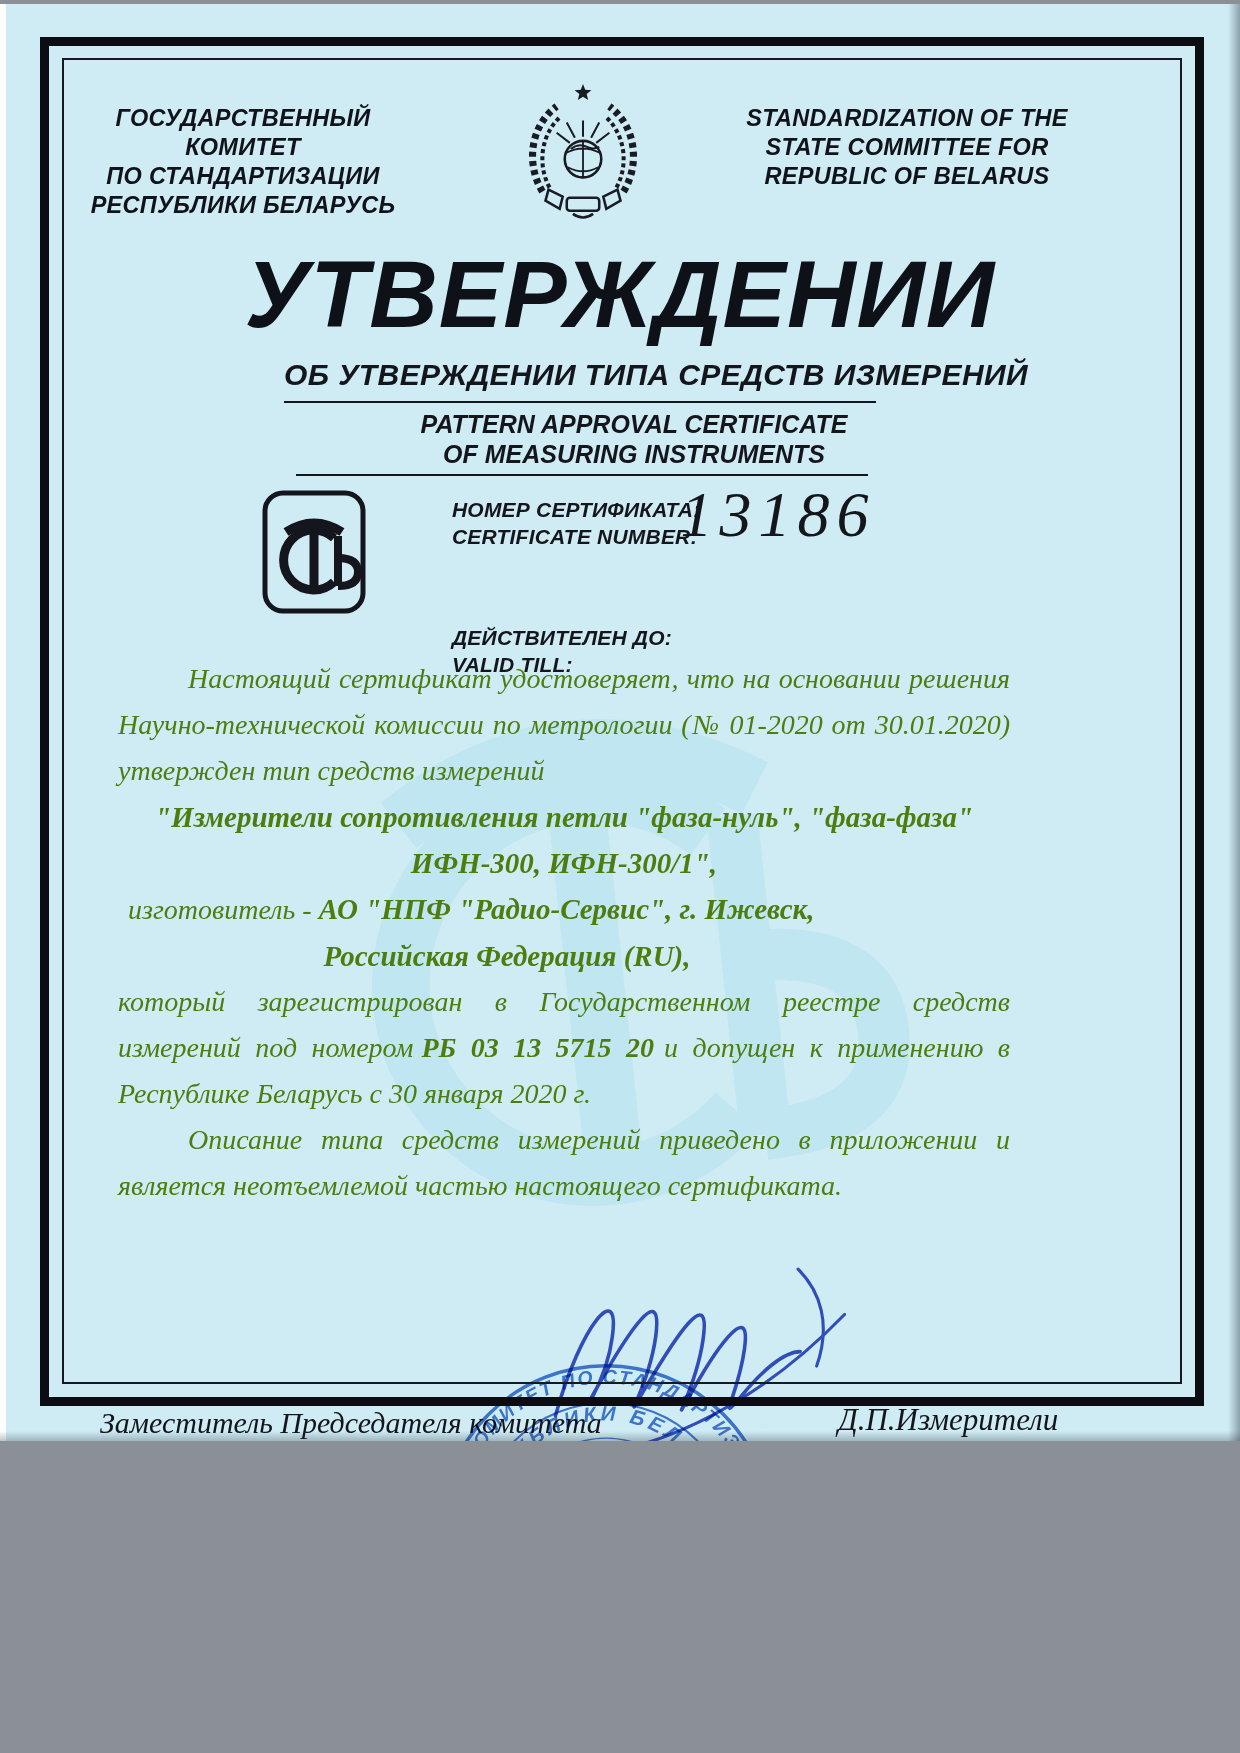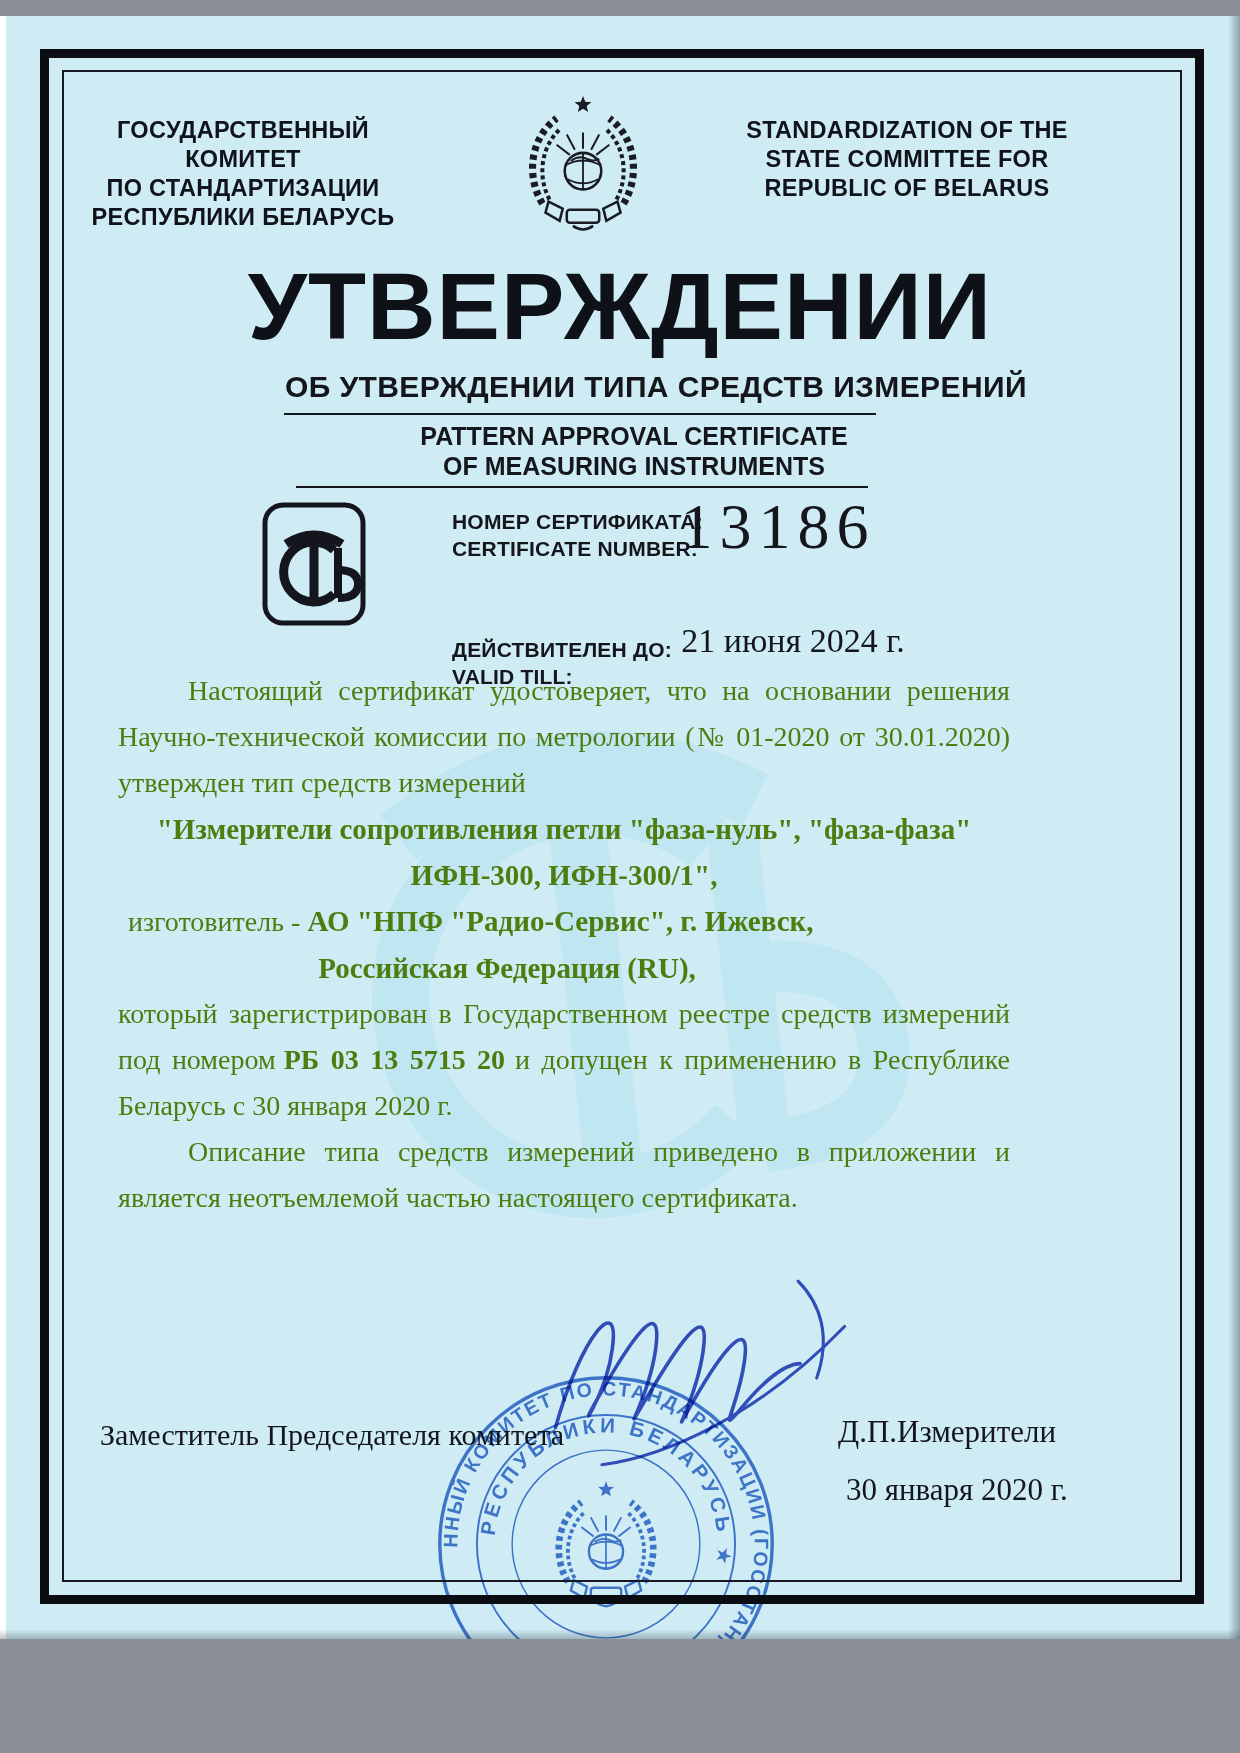--- a/index.html
+++ b/index.html
@@ -1,20 +1,21 @@
 <!DOCTYPE html>
 <html lang="ru"><head>
 <meta charset="utf-8">
 <title>Certificate</title>
 <style>
   html,body{margin:0;padding:0;background:#8a9096;}
   .page{
-    position:relative;width:1240px;height:1623px;margin:16px auto;
+    position:relative;width:1240px;height:1437px;margin:4px auto;
     background:#cfecf5;overflow:hidden;color:#14161c;
     font-family:"Liberation Sans","DejaVu Sans",sans-serif;
+    font-style:italic;
   }
   .edge-left{position:absolute;left:0;top:0;width:6px;height:100%;background:#fff;z-index:9;}
   .edge-right{position:absolute;right:0;top:0;width:12px;height:100%;
     background:linear-gradient(to left,rgba(30,40,50,.38),rgba(30,40,50,0));z-index:9;}
   .edge-bottom{position:absolute;left:0;bottom:0;width:100%;height:10px;
     background:linear-gradient(to top,rgba(30,40,50,.28),rgba(30,40,50,0));z-index:9;}
 
   .frame-outer{position:absolute;left:40px;top:33px;right:36px;bottom:35px;
     border:9px solid #0c0d12;z-index:5;pointer-events:none;}
   .frame-inner{position:absolute;left:62px;top:54px;right:58px;bottom:57px;
@@ -148,21 +149,20 @@
   </svg>
   <div class="numlabels">
     <div>НОМЕР СЕРТИФИКАТА:</div>
     <div>CERTIFICATE NUMBER:</div>
   </div>
   <div class="certnum">13186</div>
   <div class="validlabels">
     <div>ДЕЙСТВИТЕЛЕН ДО:</div>
     <div>VALID TILL:</div>
   </div>
-  <div class="validdate">21 июня 2024 г.</div>
 
   <div class="bodytext">
     <p class="p1">Настоящий сертификат удостоверяет, что на основании решения Научно-технической комиссии по метрологии (№ 01-2020 от 30.01.2020) утвержден тип средств измерений</p>
     <p class="instrument">"Измерители сопротивления петли "фаза-нуль", "фаза-фаза"</p>
     <p class="instrument" style="margin-top:0">ИФН-300, ИФН-300/1",</p>
     <p class="mfg-l1"><span class="mfg-prefix">изготовитель -</span> <span class="mfg-bold">АО "НПФ "Радио-Сервис", г. Ижевск,</span></p>
     <p class="mfg-l2">Российская Федерация (RU),</p>
     <p class="p2"><span>который зарегистрирован в Государственном реестре средств измерений под номером</span><span class="reg">РБ 03 13 5715 20</span><span>и допущен к применению в Республике Беларусь с 30 января 2020 г.</span></p>
     <p class="p3">Описание типа средств измерений приведено в приложении и является неотъемлемой частью настоящего сертификата.</p>
   </div>

